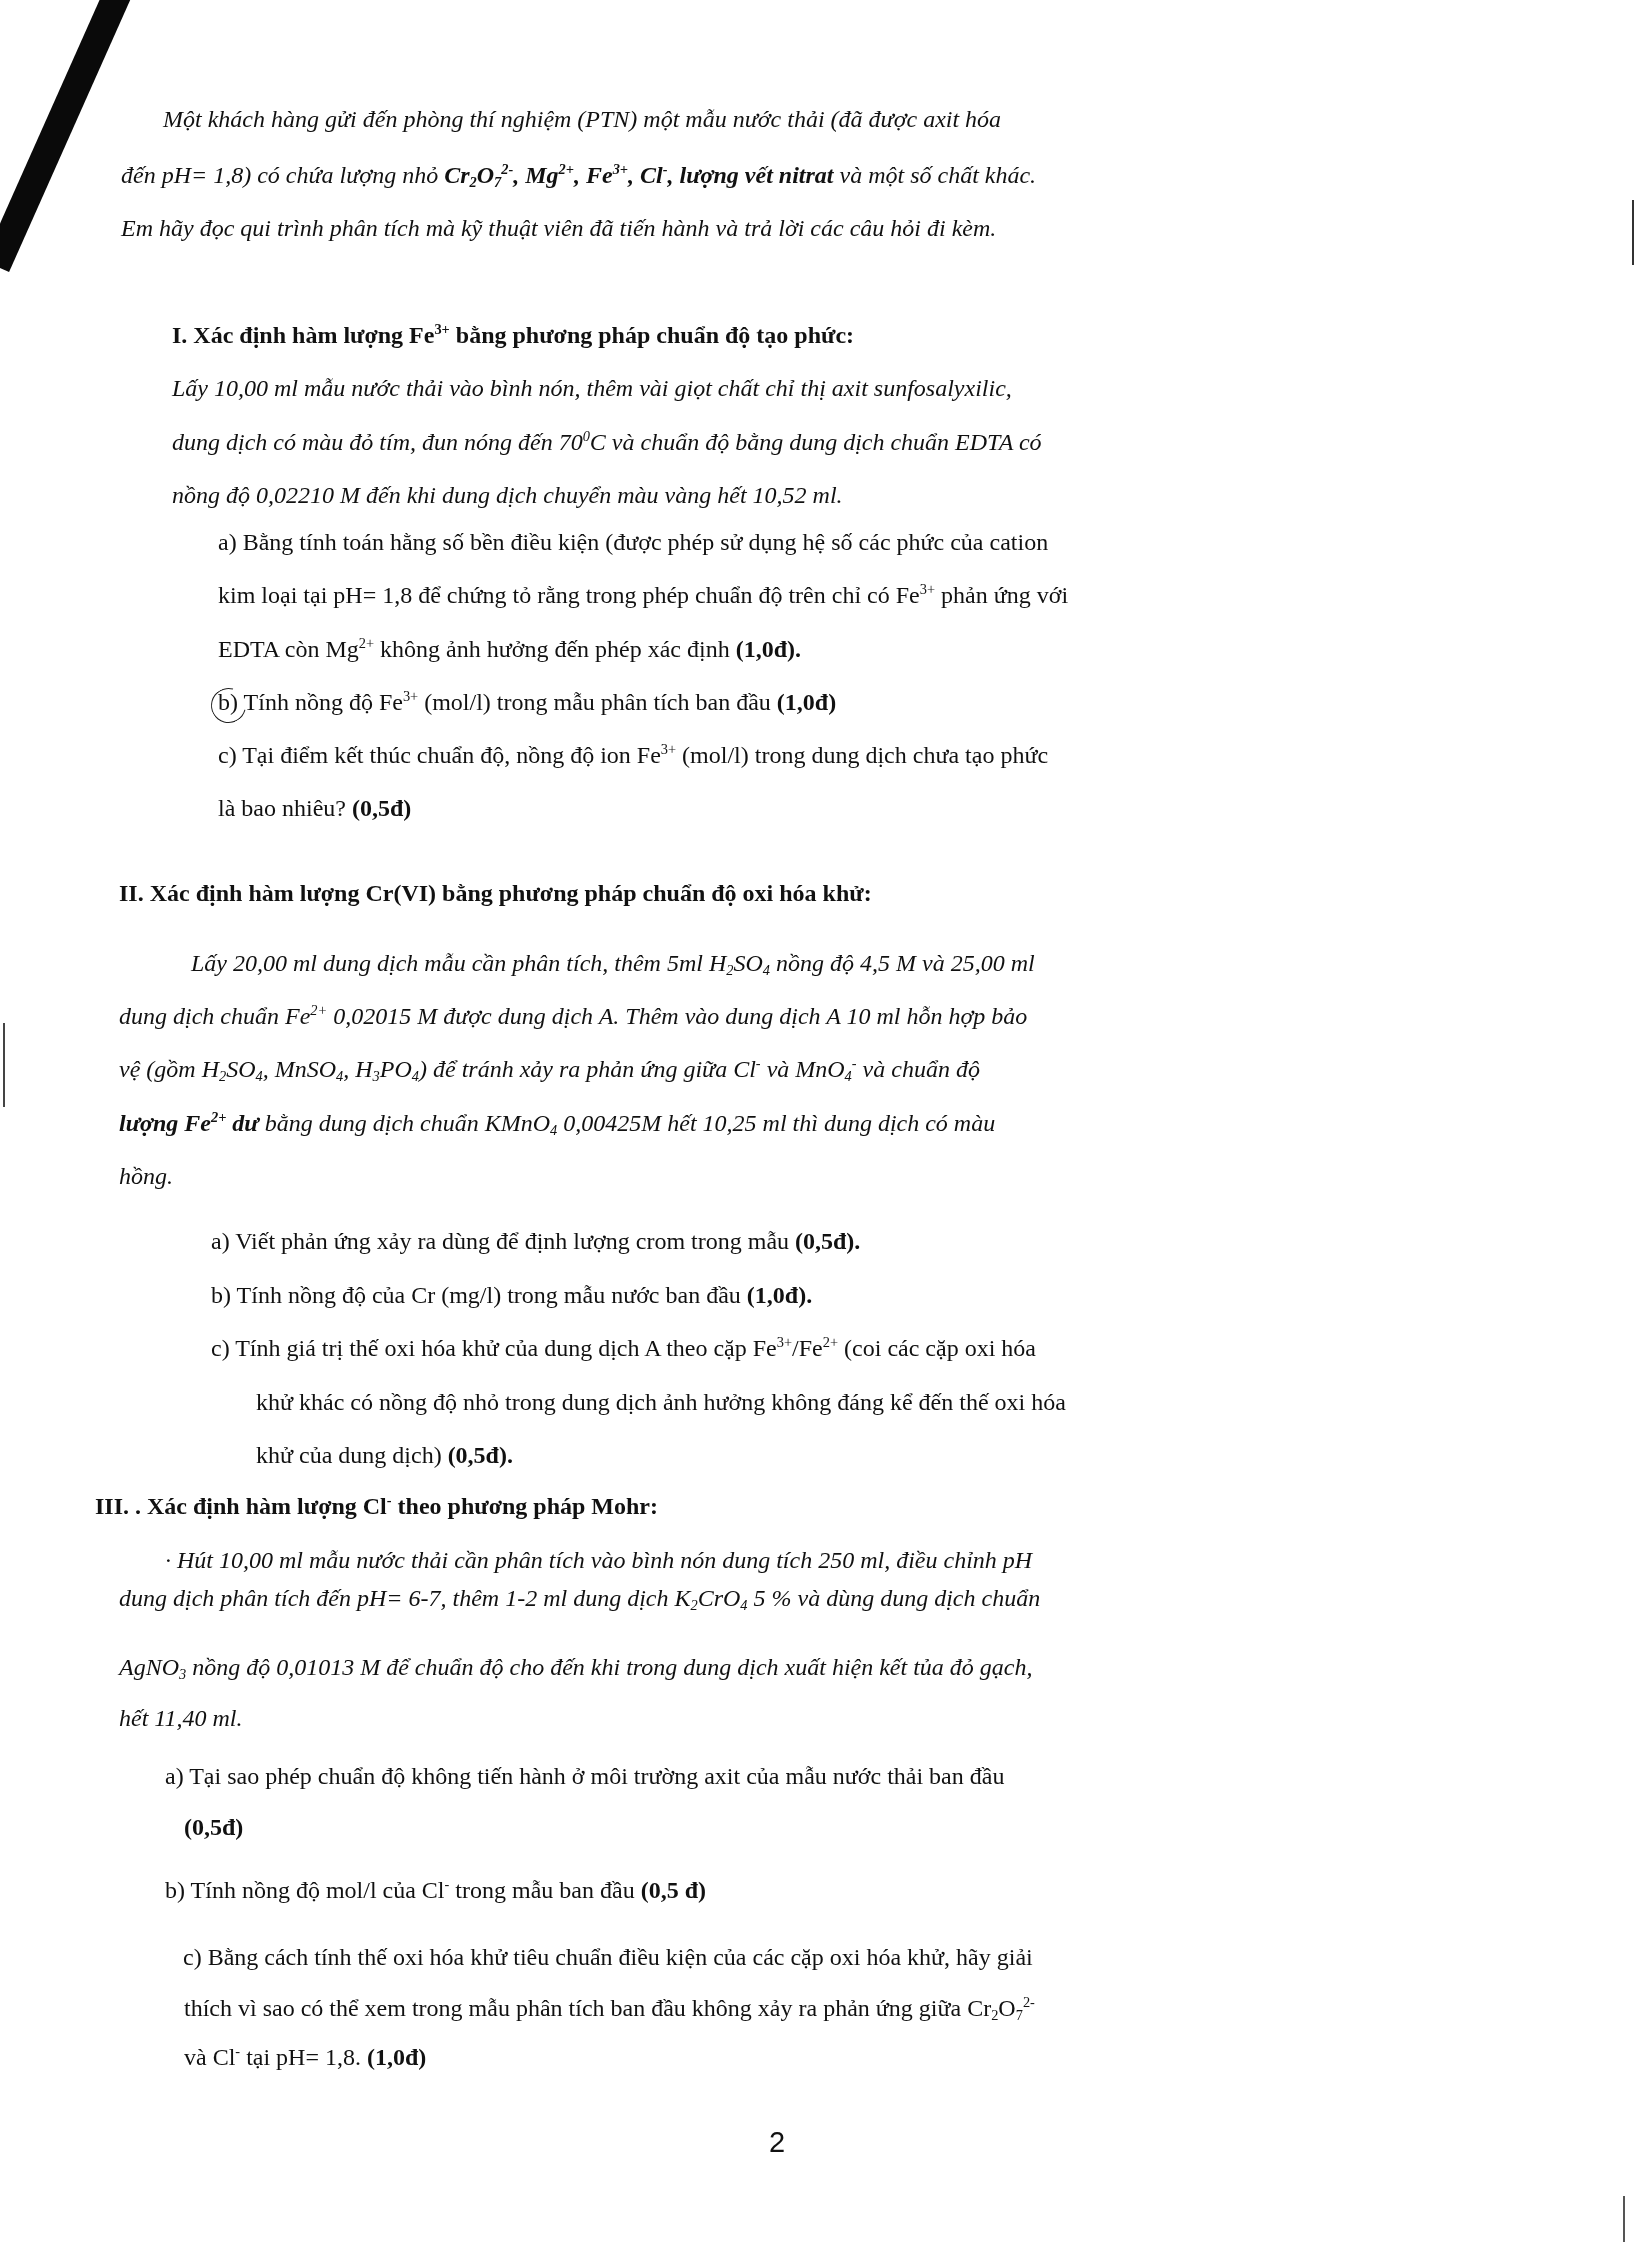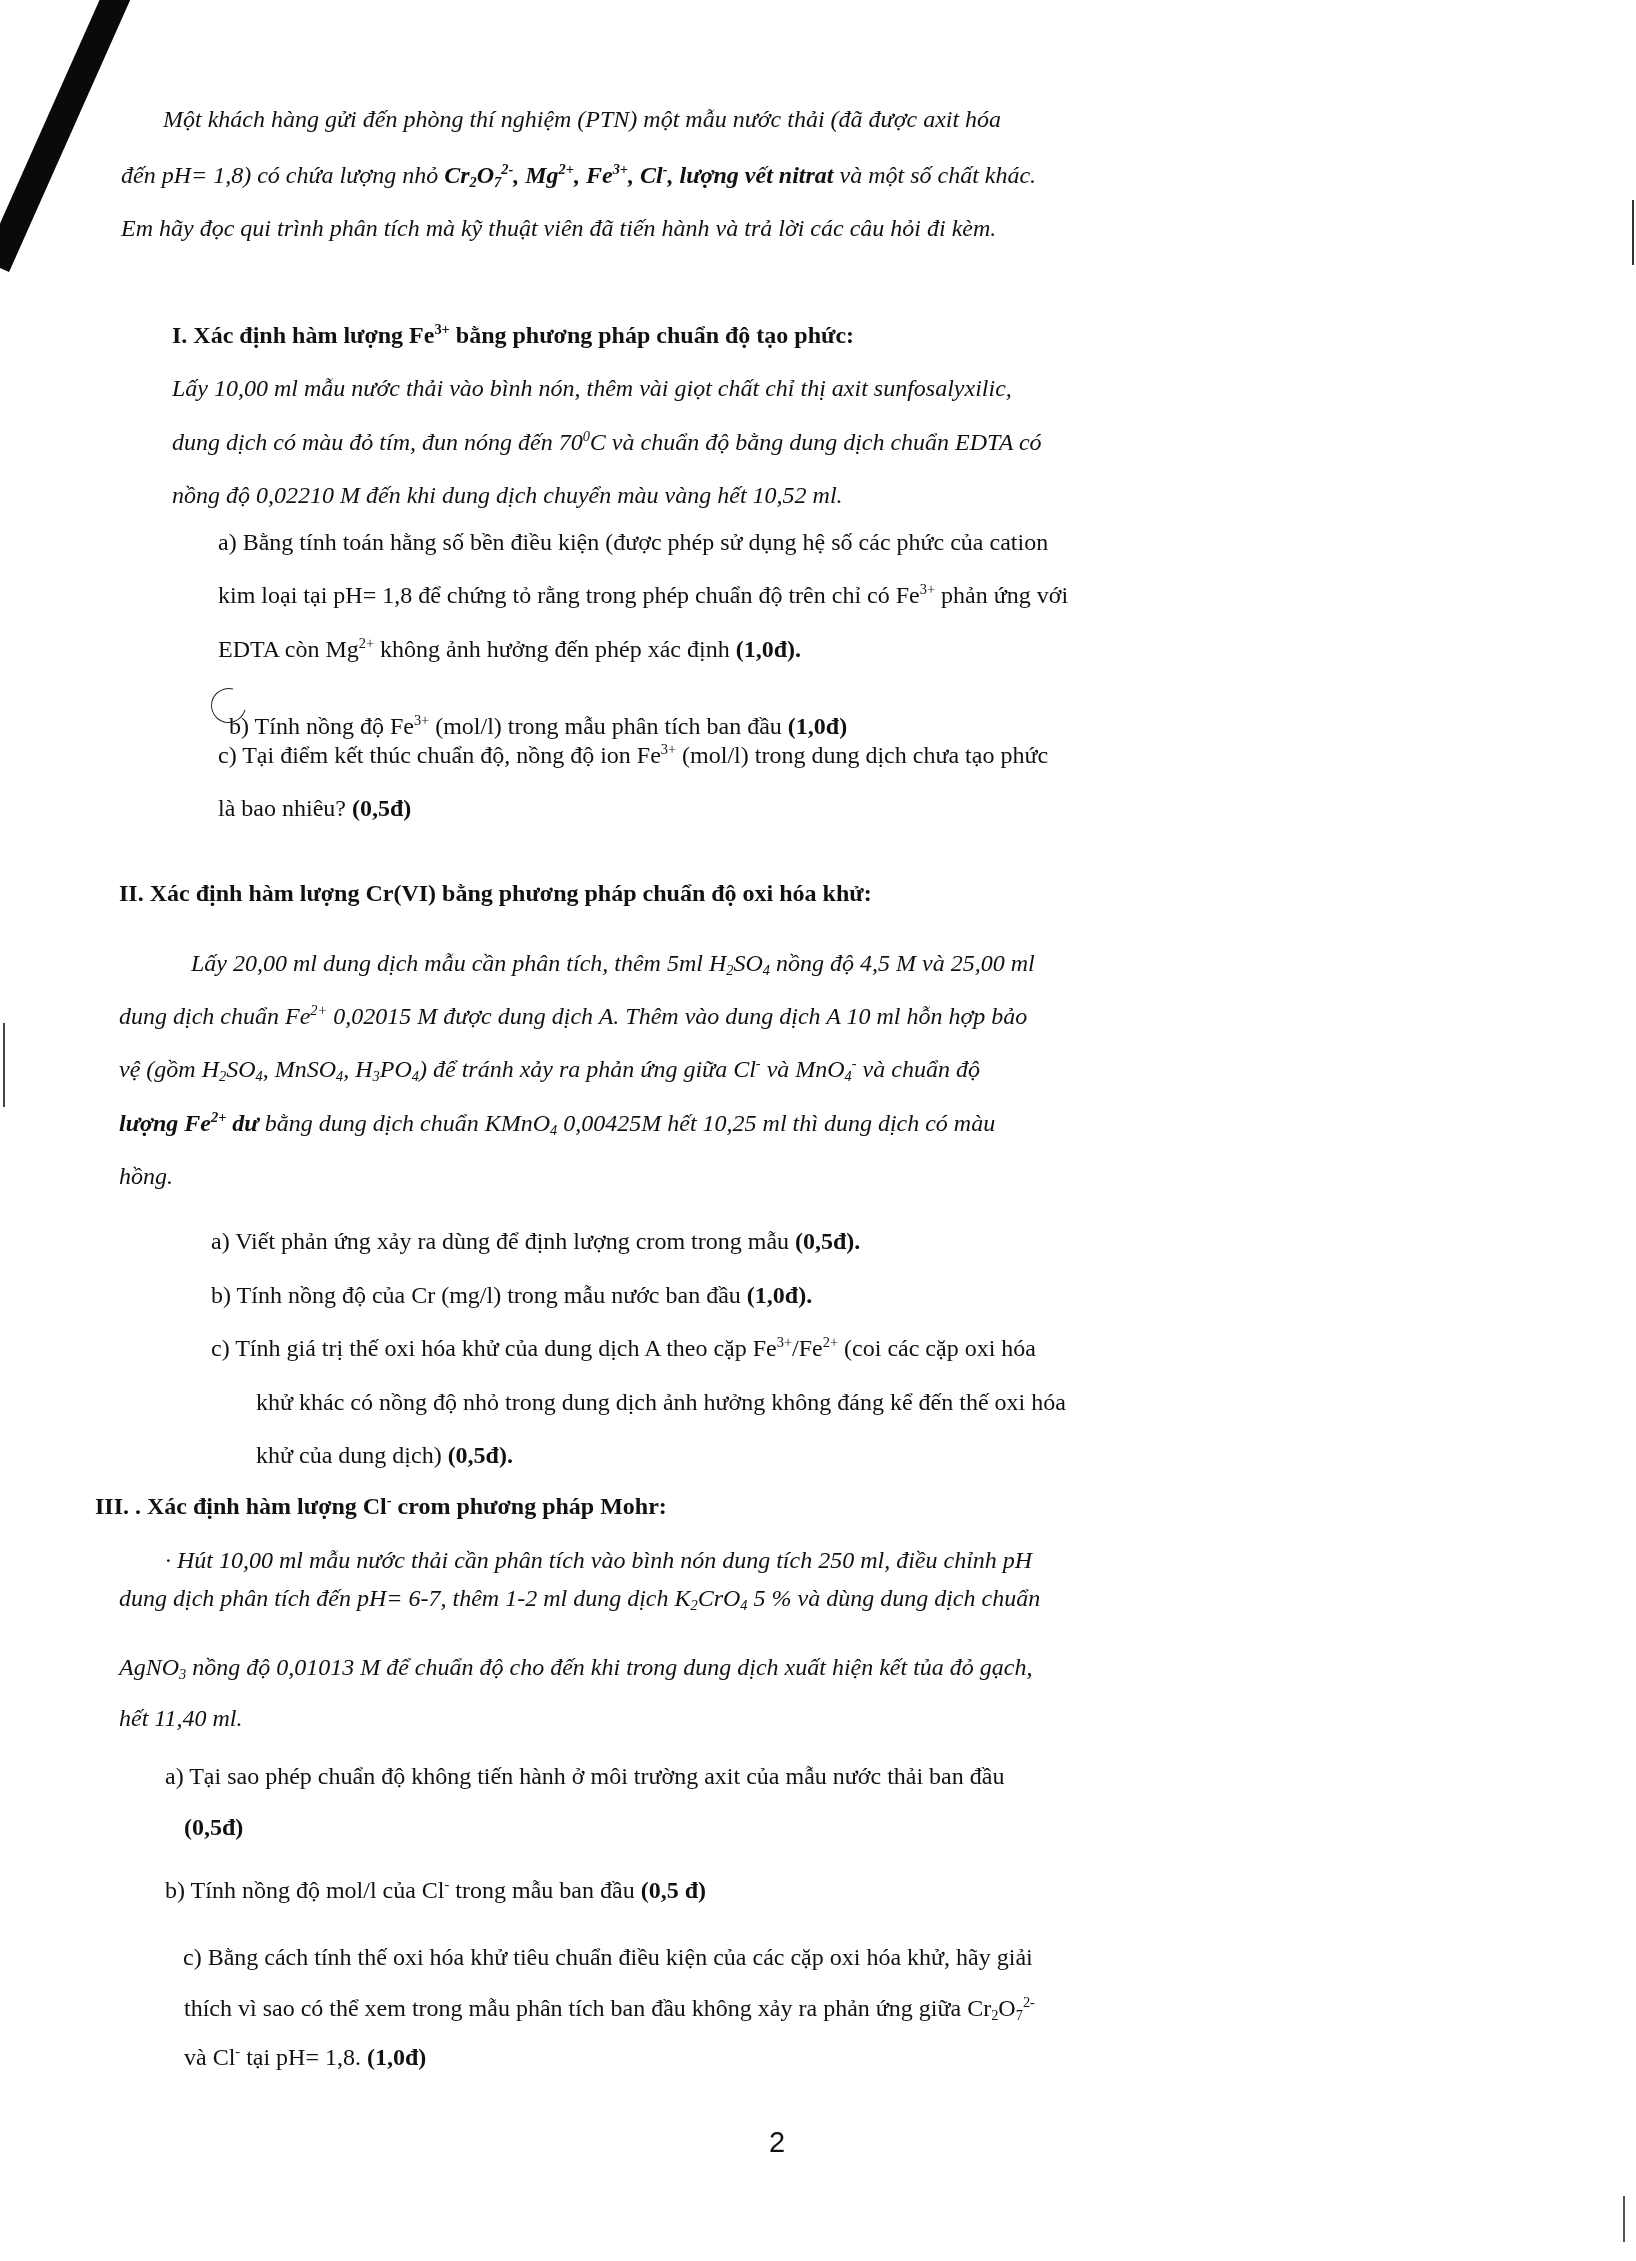--- a/index.html
+++ b/index.html
@@ -54,35 +54,35 @@
     <div class="line" style="left: 163px; top: 107px;"><span class="it">Một khách hàng gửi đến phòng thí nghiệm (PTN) một mẫu nước thải (đã được axit hóa</span></div>
     <div class="line" style="left: 121px; top: 163px;"><span class="it">đến pH= 1,8) có chứa lượng nhỏ </span><span class="it b">Cr</span><sub class="it b">2</sub><span class="it b">O</span><sub class="it b">7</sub><sup class="it b">2-</sup><span class="it b">, Mg</span><sup class="it b">2+</sup><span class="it b">, Fe</span><sup class="it b">3+</sup><span class="it b">, Cl</span><sup class="it b">-</sup><span class="it b">, lượng vết nitrat</span><span class="it"> và một số chất khác.</span></div>
     <div class="line" style="left: 121px; top: 216px;"><span class="it">Em hãy đọc qui trình phân tích mà kỹ thuật viên đã tiến hành và trả lời các câu hỏi đi kèm.</span></div>
     <div class="line heading" style="left: 172px; top: 323px;"><span class="b">I.</span><span class="b">      Xác định hàm lượng Fe</span><sup class="b">3+</sup><span class="b"> bằng phương pháp chuẩn độ tạo phức:</span></div>
     <div class="line" style="left: 172px; top: 376px;"><span class="it">Lấy 10,00 ml mẫu nước thải vào bình nón, thêm vài giọt chất chỉ thị axit sunfosalyxilic,</span></div>
     <div class="line" style="left: 172px; top: 430px;"><span class="it">dung dịch có màu đỏ tím, đun nóng đến 70</span><sup class="it">0</sup><span class="it">C và chuẩn độ bằng dung dịch chuẩn EDTA có</span></div>
     <div class="line" style="left: 172px; top: 483px;"><span class="it">nồng độ 0,02210 M đến khi dung dịch chuyển màu vàng hết 10,52 ml.</span></div>
     <div class="line" style="left: 218px; top: 530px;"><span>a) Bằng tính toán hằng số bền điều kiện (được phép sử dụng hệ số  các phức của cation</span></div>
     <div class="line" style="left: 218px; top: 583px;"><span>kim loại tại pH= 1,8 để chứng tỏ rằng trong phép chuẩn độ trên chỉ có Fe</span><sup>3+</sup><span> phản ứng với</span></div>
     <div class="line" style="left: 218px; top: 637px;"><span>EDTA còn Mg</span><sup>2+</sup><span> không ảnh hưởng đến phép xác định </span><span class="b">(1,0đ).</span></div>
-    <div class="line" style="left: 218px; top: 714px; margin-left: 11px;"><span>b) Tính nồng độ Fe</span><sup>3+</sup><span> (mol/l) trong mẫu phân tích ban đầu </span><span class="b">(1,0đ)</span></div>
+    <div class="line" style="left: 218px; top: 690px;"><span>b) Tính nồng độ Fe</span><sup>3+</sup><span> (mol/l) trong mẫu phân tích ban đầu </span><span class="b">(1,0đ)</span></div>
     <div class="line" style="left: 218px; top: 743px; text-align: right;"><span>c) Tại điểm kết thúc chuẩn độ, nồng độ ion Fe</span><sup>3+</sup><span> (mol/l) trong dung dịch chưa tạo phức</span></div>
     <div class="line" style="left: 218px; top: 796px;"><span>là bao nhiêu? </span><span class="b">(0,5đ)</span></div>
     <div class="line heading" style="left: 119px; top: 881px;"><span class="b">II. Xác định hàm lượng Cr(VI) bằng phương pháp chuẩn độ oxi hóa khử:</span></div>
     <div class="line" style="left: 191px; top: 951px;"><span class="it">Lấy 20,00 ml dung dịch mẫu cần phân tích, thêm 5ml H</span><sub class="it">2</sub><span class="it">SO</span><sub class="it">4</sub><span class="it"> nồng độ 4,5 M và 25,00 ml</span></div>
     <div class="line" style="left: 119px; top: 1004px; text-align: right;"><span class="it">dung dịch chuẩn Fe</span><sup class="it">2+</sup><span class="it"> 0,02015 M được dung dịch A. Thêm vào dung dịch A 10 ml hỗn hợp bảo</span></div>
     <div class="line" style="left: 119px; top: 1057px;"><span class="it">vệ (gồm H</span><sub class="it">2</sub><span class="it">SO</span><sub class="it">4</sub><span class="it">, MnSO</span><sub class="it">4</sub><span class="it">, H</span><sub class="it">3</sub><span class="it">PO</span><sub class="it">4</sub><span class="it">) để tránh xảy ra phản ứng giữa Cl</span><sup class="it">-</sup><span class="it"> và MnO</span><sub class="it">4</sub><sup class="it">-</sup><span class="it"> và chuẩn độ</span></div>
     <div class="line" style="left: 119px; top: 1111px;"><span class="it b">lượng Fe</span><sup class="it b">2+</sup><span class="it b"> dư</span><span class="it"> bằng dung dịch chuẩn KMnO</span><sub class="it">4</sub><span class="it"> 0,00425M hết 10,25 ml thì dung dịch có màu</span></div>
     <div class="line" style="left: 119px; top: 1164px;"><span class="it">hồng.</span></div>
     <div class="line" style="left: 211px; top: 1229px;"><span>a)  Viết phản  ứng xảy ra dùng để định lượng crom trong mẫu </span><span class="b">(0,5đ).</span></div>
     <div class="line" style="left: 211px; top: 1283px;"><span>b)  Tính nồng độ của Cr (mg/l) trong mẫu nước ban đầu </span><span class="b">(1,0đ).</span></div>
     <div class="line" style="left: 211px; top: 1336px;"><span>c)  Tính giá trị thế oxi hóa khử của dung dịch A theo cặp Fe</span><sup>3+</sup><span>/Fe</span><sup>2+</sup><span> (coi các cặp oxi hóa</span></div>
     <div class="line" style="left: 256px; top: 1390px;"><span>khử khác có nồng độ nhỏ trong dung dịch ảnh hưởng không đáng kể đến thế oxi hóa</span></div>
     <div class="line" style="left: 256px; top: 1443px;"><span>khử của dung dịch) </span><span class="b">(0,5đ).</span></div>
-    <div class="line heading" style="left: 95px; top: 1494px;"><span class="b">III. .  Xác định hàm lượng Cl</span><sup class="b">-</sup><span class="b"> crom phương pháp Mohr:</span></div>
+    <div class="line heading" style="left: 95px; top: 1494px;"><span class="b">III. .  Xác định hàm lượng Cl</span><sup class="b">-</sup><span class="b"> theo phương pháp Mohr:</span></div>
     <div class="line" style="left: 165px; top: 1548px;"><span class="it">· Hút 10,00 ml mẫu nước thải cần phân tích vào bình nón dung tích 250 ml, điều chỉnh pH</span></div>
     <div class="line" style="left: 119px; top: 1586px;"><span class="it">dung dịch phân tích đến pH= 6-7, thêm 1-2 ml dung dịch K</span><sub class="it">2</sub><span class="it">CrO</span><sub class="it">4</sub><span class="it"> 5 % và dùng dung dịch chuẩn</span></div>
     <div class="line" style="left: 119px; top: 1655px;"><span class="it">AgNO</span><sub class="it">3</sub><span class="it"> nồng độ 0,01013 M để chuẩn độ cho đến khi trong dung dịch xuất hiện kết tủa đỏ gạch,</span></div>
     <div class="line" style="left: 119px; top: 1706px;"><span class="it">hết 11,40 ml.</span></div>
     <div class="line" style="left: 165px; top: 1764px;"><span>a) Tại sao phép chuẩn độ không tiến hành ở môi trường axit của mẫu nước thải ban đầu</span></div>
     <div class="line" style="left: 184px; top: 1815px;"><span class="b">(0,5đ)</span></div>
     <div class="line" style="left: 165px; top: 1878px;"><span>b) Tính nồng độ mol/l của Cl</span><sup>-</sup><span> trong mẫu ban đầu </span><span class="b">(0,5 đ)</span></div>
     <div class="line" style="left: 165px; top: 1945px; margin-left: 18px;"><span>c) Bằng cách tính thế oxi hóa khử tiêu chuẩn điều kiện của các cặp oxi hóa khử, hãy giải</span></div>
     <div class="line" style="left: 184px; top: 1996px;"><span>thích vì sao có thể xem trong mẫu phân tích ban đầu không xảy ra phản ứng giữa Cr</span><sub>2</sub><span>O</span><sub>7</sub><sup>2-</sup></div>
     <div class="line" style="left: 184px; top: 2045px;"><span>và Cl</span><sup>-</sup><span> tại pH= 1,8. </span><span class="b">(1,0đ)</span></div>

